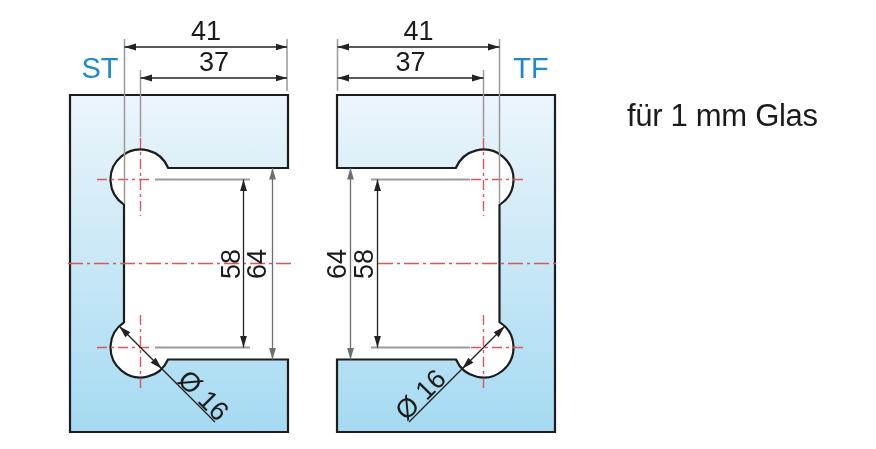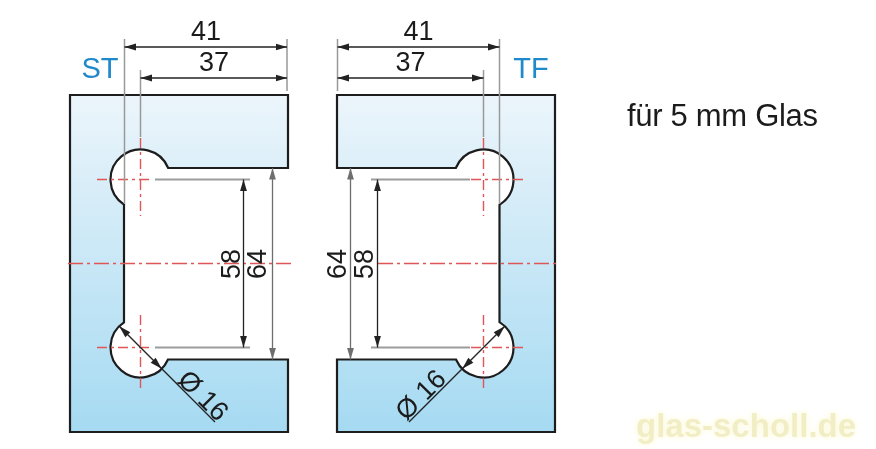--- a/index.html
+++ b/index.html
@@ -114,19 +114,18 @@
     <text class="dim-text" x="418.5" y="40" text-anchor="middle">41</text>
     <text class="dim-text" x="410.5" y="71" text-anchor="middle">37</text>
     <text class="dim-text" transform="translate(345.5,264) rotate(-90)" text-anchor="middle">64</text>
     <text class="dim-text" transform="translate(372.5,264) rotate(-90)" text-anchor="middle">58</text>
     <text class="dim-text" transform="translate(427,401) rotate(-45)" text-anchor="middle">Ø 16</text>
     <text class="lbl-text" x="531" y="78" text-anchor="middle">TF</text>
   </svg>
 
   
   <div class="annotation">
-    <div>für 5 mm Glas</div>
+    <div>für 1 mm Glas</div>
   </div>
 
   
-  <div class="watermark">glas-scholl.de</div>
 
 </div>
 
 </body></html>

